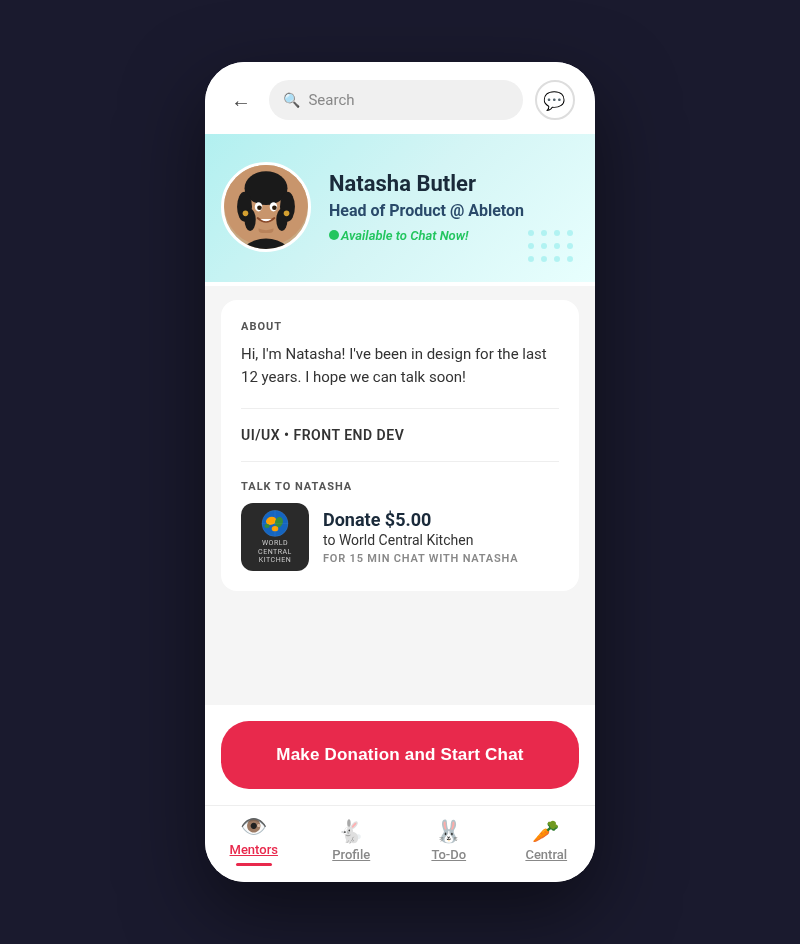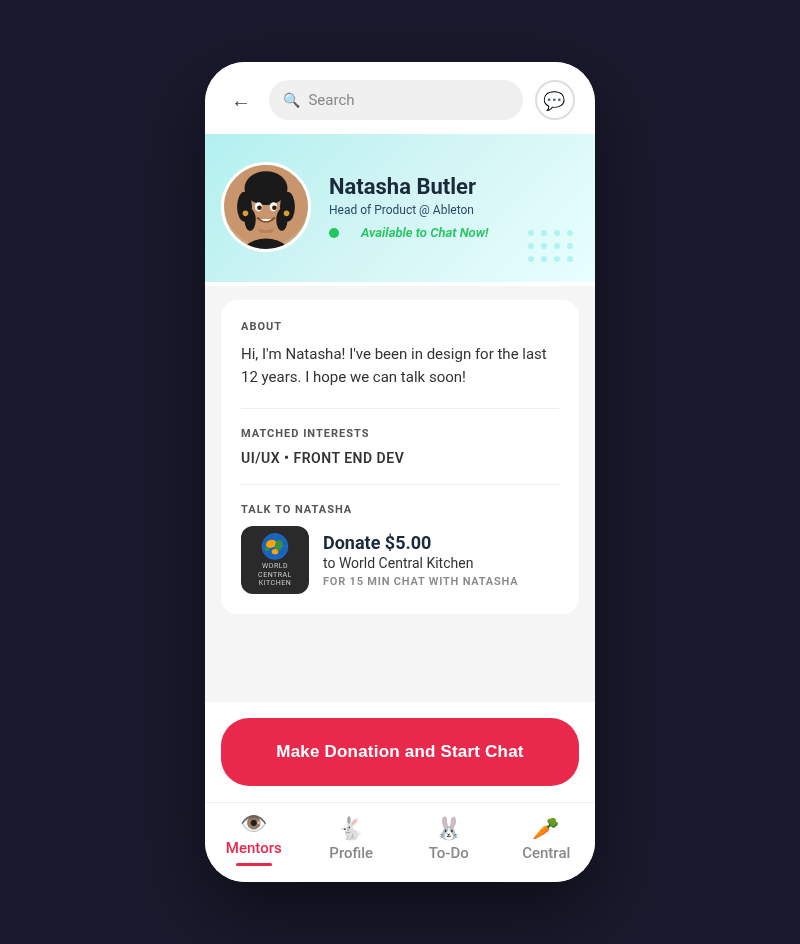--- a/index.html
+++ b/index.html
@@ -119,28 +119,29 @@
     .profile-info {
       flex: 1;
     }
     .profile-name {
       font-size: 22px;
       font-weight: 700;
       color: #1a2a3a;
       line-height: 1.2;
     }
     .profile-title {
-      font-size: 12px;
+      font-size: 16px;
       color: #2a4a6a;
       margin-top: 3px;
+      font-weight: bold;
     }
     .available-badge {
       display: flex;
       align-items: center;
-      gap: 22px;
+      gap: 2px;
       margin-top: 8px;
     }
     .green-dot {
       width: 10px;
       height: 10px;
       border-radius: 50%;
       background: #22c55e;
       flex-shrink: 0;
     }
     .available-text {
@@ -305,23 +306,24 @@
       align-items: center;
       gap: 4px;
       cursor: pointer;
       min-width: 60px;
     }
     .nav-icon {
       font-size: 22px;
       line-height: 1;
     }
     .nav-label {
-      font-size: 15px;
+      font-size: 13px;
       font-weight: 500;
       color: #888;
+      text-decoration: underline;
     }
     .nav-item.active .nav-label {
       color: #e8294c;
     }
     .nav-item.active .nav-icon {
       color: #e8294c;
     }
     .nav-underline {
       height: 3px;
       width: 36px;
@@ -407,21 +409,20 @@
   </div>
 
   <div class="content-area">
     <div class="card">
 
       <div class="section-label">ABOUT</div>
       <div class="about-text">Hi, I'm Natasha! I've been in design for the last 12 years. I hope we can talk soon!</div>
 
       <div class="divider"></div>
 
-      <div class="section-label">MATCHED INTERESTS</div>
       <div class="interests-text">UI/UX • FRONT END DEV</div>
 
       <div class="divider"></div>
 
       <div class="talk-section">
         <div class="section-label">TALK TO NATASHA</div>
         <div class="donation-row">
           <div class="charity-logo">
             <div class="charity-logo-inner">
 

